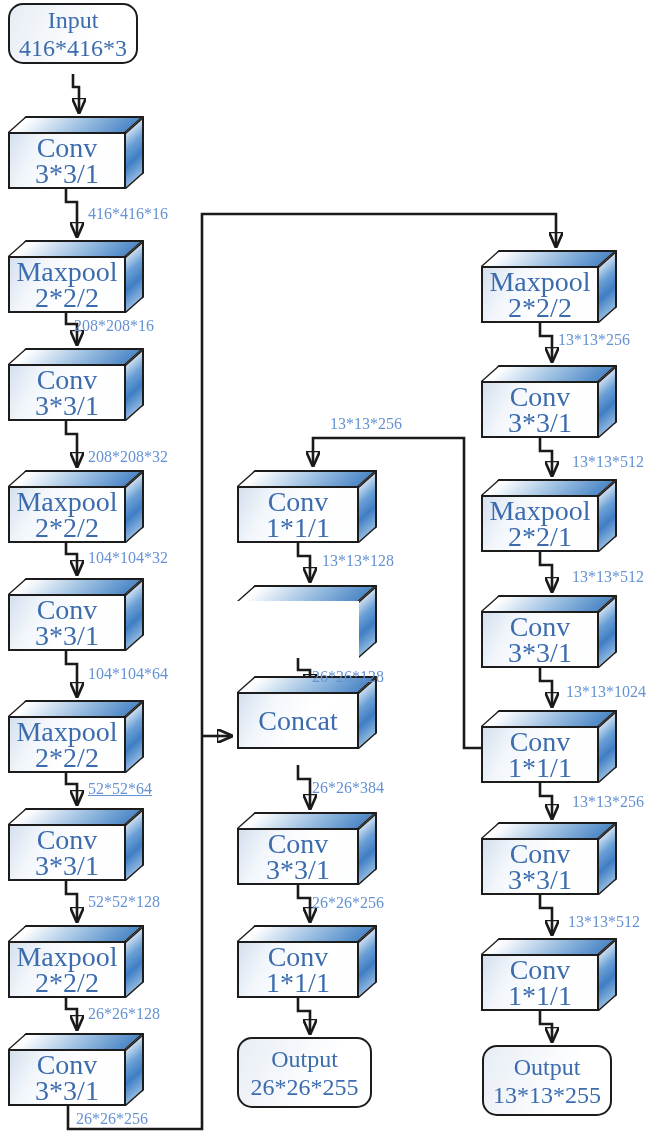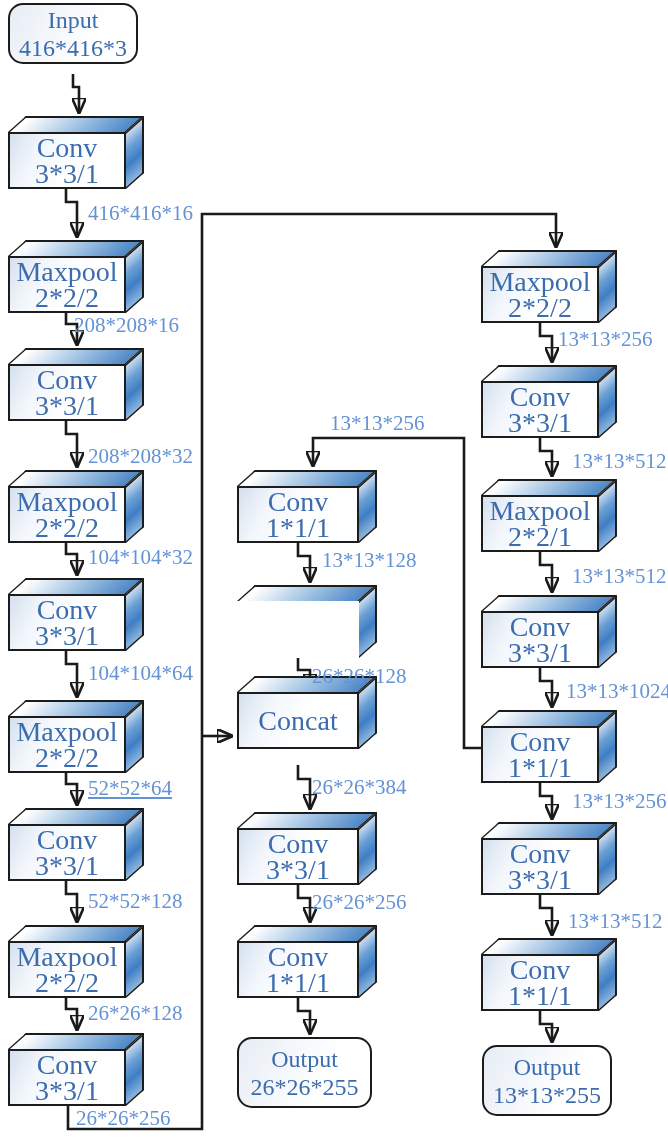--- a/index.html
+++ b/index.html
@@ -42,21 +42,21 @@
 
   
   .io{
     position:absolute;border:2.6px solid #1c1c1c;border-radius:15px;
     background:linear-gradient(118deg,#e7edf5 0%,#ffffff 65%);
     display:flex;flex-direction:column;align-items:center;justify-content:center;
   }
   .io .t1,.io .t2{font-size:24px;line-height:28px;}
 
   
-  .elabel{position:absolute;color:var(--edge_label);font-size:21px;line-height:23px;white-space:nowrap;}
+  .elabel{position:absolute;color:var(--edge_label);font-size:16px;line-height:23px;white-space:nowrap;}
 </style>
 </head>
 <body>
 
 <div class="canvas">
 
   <svg class="wires">
     <defs>
       <marker id="ah" markerUnits="userSpaceOnUse" markerWidth="16" markerHeight="14" refX="15" refY="7" orient="auto">
         <path d="M0,0 L16,7 L0,14 Z" fill="#111" stroke="none"></path>

